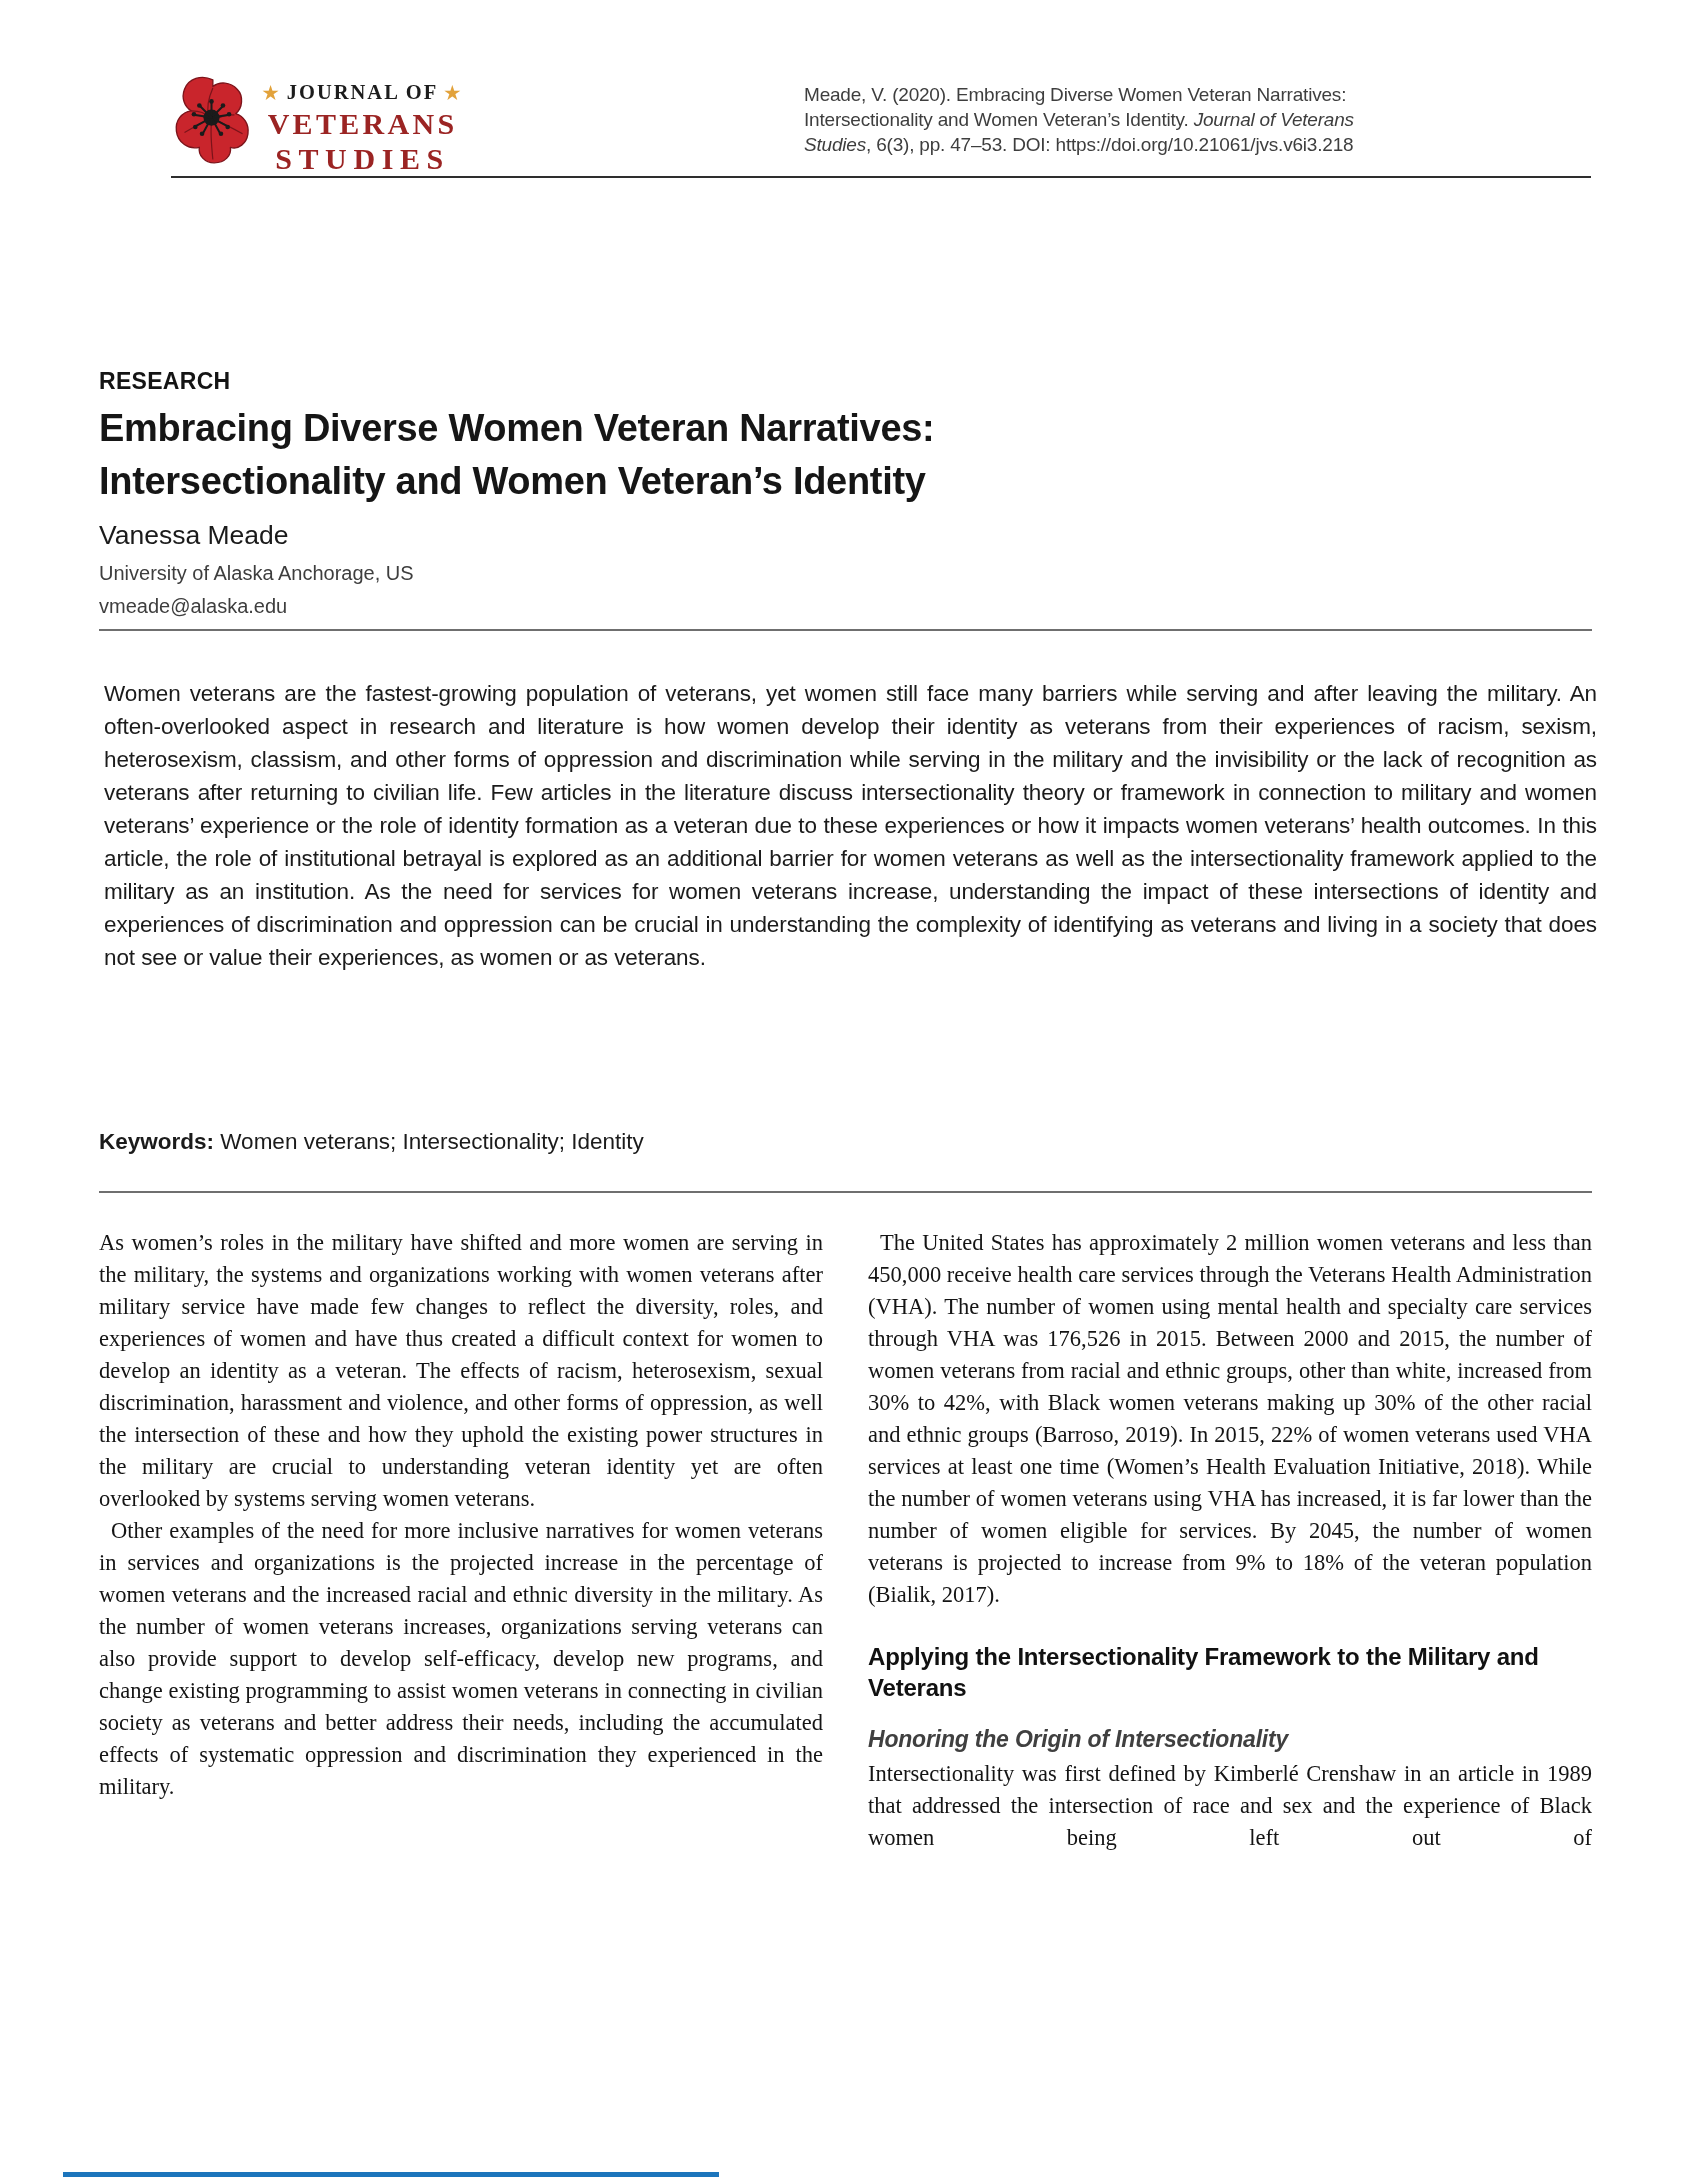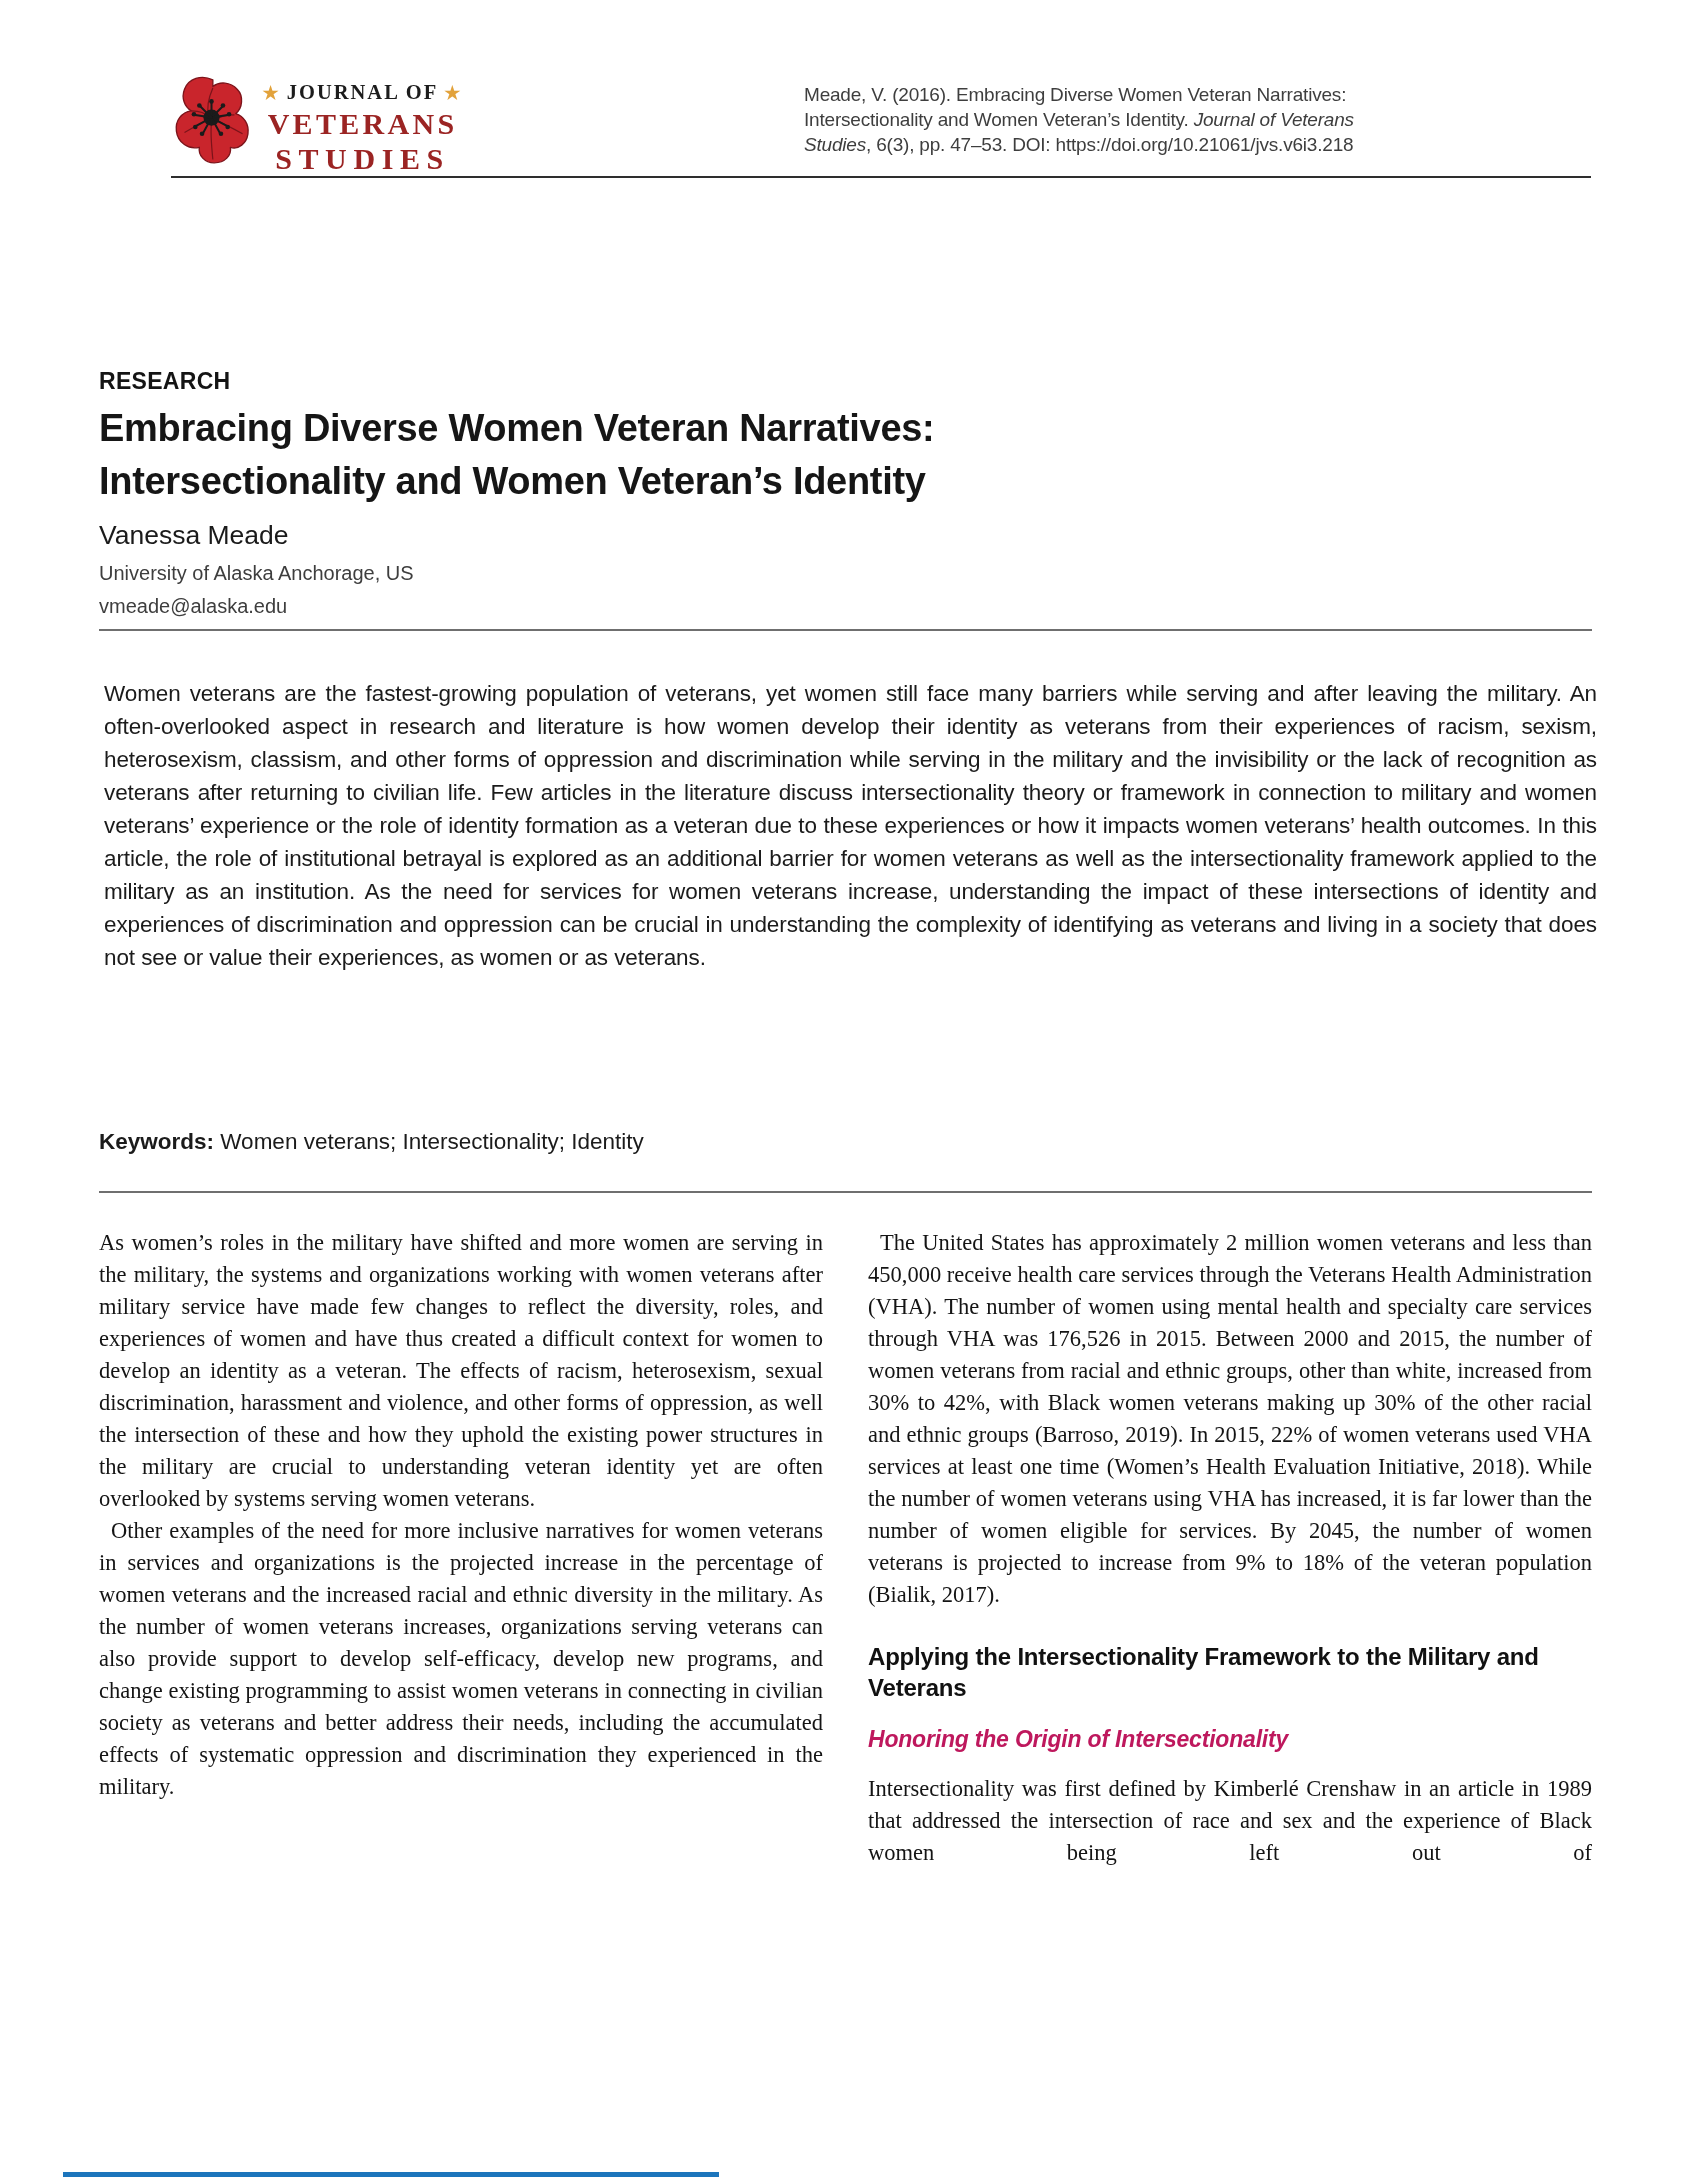--- a/index.html
+++ b/index.html
@@ -46,21 +46,21 @@
   
   .body-columns { position:absolute; left:99px; top:1227px; width:1493px; display:flex; gap:45px; }
   .col { flex:1 1 0; }
   .col p { font-family:"Liberation Serif", serif; font-size:22.5px; line-height:32px; text-align:justify;
            color:#141414; text-indent:12px; }
   .col p.first { text-indent:0; }
   .col p.stretch-last { text-align-last:justify; }
   .col h2 { font-family:"Liberation Sans", sans-serif; font-size:24px; line-height:31px; font-weight:bold;
             color:#111; margin-top:30px; margin-bottom:22px; letter-spacing:-0.2px; }
   .col h3 { font-family:"Liberation Sans", sans-serif; font-size:23px; line-height:29px; font-weight:bold;
-            font-style:italic; color:#be185d; margin-bottom:19px; letter-spacing:-0.2px; }
+            font-style:italic; color:#404040; margin-bottom:4px; letter-spacing:-0.2px; }
 
   
   .footer-bar { position:absolute; left:63px; top:2172px; width:656px; height:4.6px;
                 background:var(--bottom-bar-blue,#1C75BC); }
 </style>
 </head>
 <body>
 
 <div class="page">
 
@@ -106,21 +106,21 @@
         <span class="star">★</span>
         <span>JOURNAL OF</span>
         <span class="star">★</span>
       </div>
       <div class="logo-line2">VETERANS</div>
       <div class="logo-line3">STUDIES</div>
     </div>
   </div>
 
   <div class="citation">
-    <div class="cit-line">Meade, V. (2016). Embracing Diverse Women Veteran Narratives:</div>
+    <div class="cit-line">Meade, V. (2020). Embracing Diverse Women Veteran Narratives:</div>
     <div class="cit-line"><span>Intersectionality and Women Veteran’s Identity. </span><i>Journal of Veterans</i></div>
     <div class="cit-line"><i>Studies</i><span>, 6(3), pp. 47–53. DOI: </span><span class="doi">https://doi.org/10.21061/jvs.v6i3.218</span></div>
   </div>
 
   <div class="header-rule"></div>
 
   <div class="research-label">RESEARCH</div>
 
   <h1 class="title">
     <div>Embracing Diverse Women Veteran Narratives:</div>

